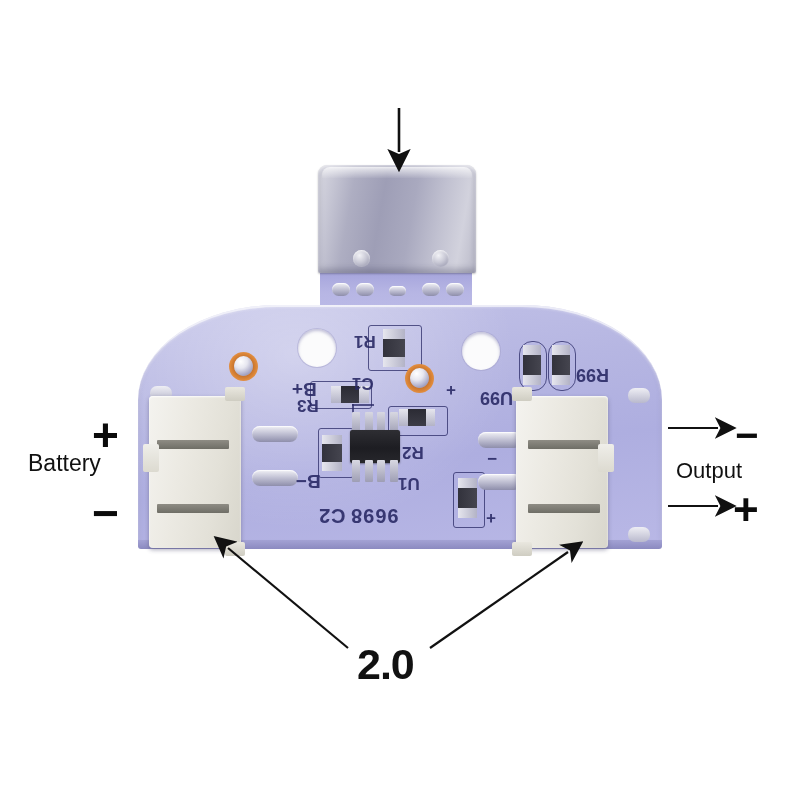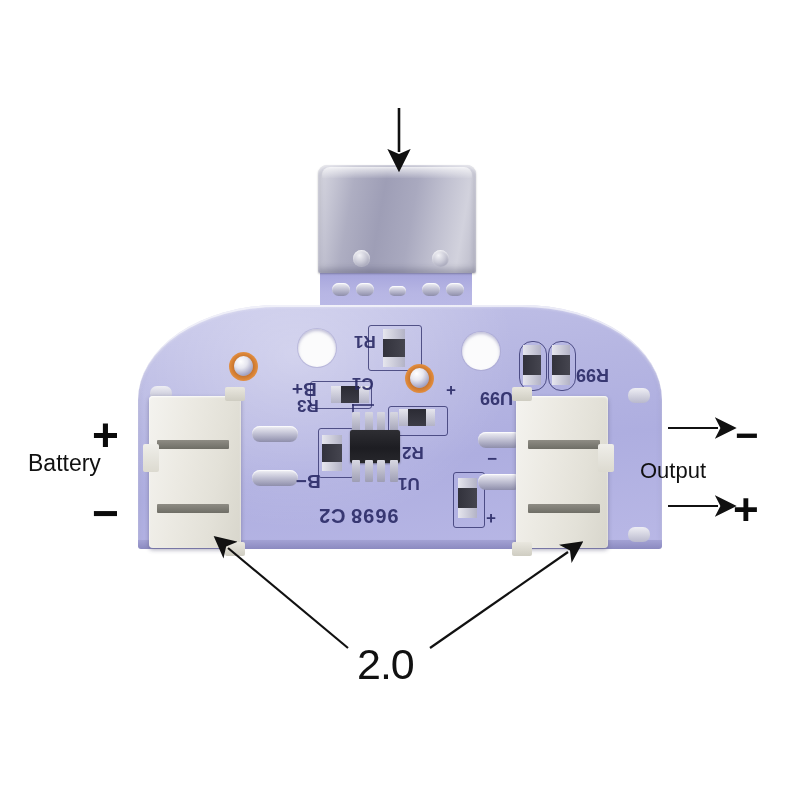--- a/index.html
+++ b/index.html
@@ -26,37 +26,37 @@
     font-family: "Liberation Sans", sans-serif;
     white-space: nowrap;
     line-height: 1;
   }
   #typec-label {
     left: 298px; top: 70px;
     font-size: 31px;
     letter-spacing: 0.2px;
   }
   #battery-label { left: 28px; top: 452px; font-size: 23px; }
-  #output-label  { left: 640px; top: 460px; font-size: 22px; }
+  #output-label  { left: 676px; top: 460px; font-size: 22px; }
   .sign {
     position: absolute;
     font-size: 40px;
     font-weight: bold;
     color: #0b0b0b;
     line-height: 1;
     font-family: "Liberation Sans", sans-serif;
   }
   #batt-plus  { left: 92px;  top: 412px; font-size: 46px; }
   #batt-minus { left: 92px;  top: 490px; font-size: 46px; }
   #out-minus  { left: 735px; top: 415px; font-size: 40px; }
   #out-plus   { left: 733px; top: 488px; font-size: 44px; }
   #dim-label {
     left: 357px; top: 643px;
     font-size: 43px;
-    font-weight: normal;
+    font-weight: bold;
     letter-spacing: -1px;
   }
 
   
   .svg-layer {
     position: absolute;
     left: 0; top: 0;
     width: 800px; height: 800px;
     pointer-events: none;
   }

